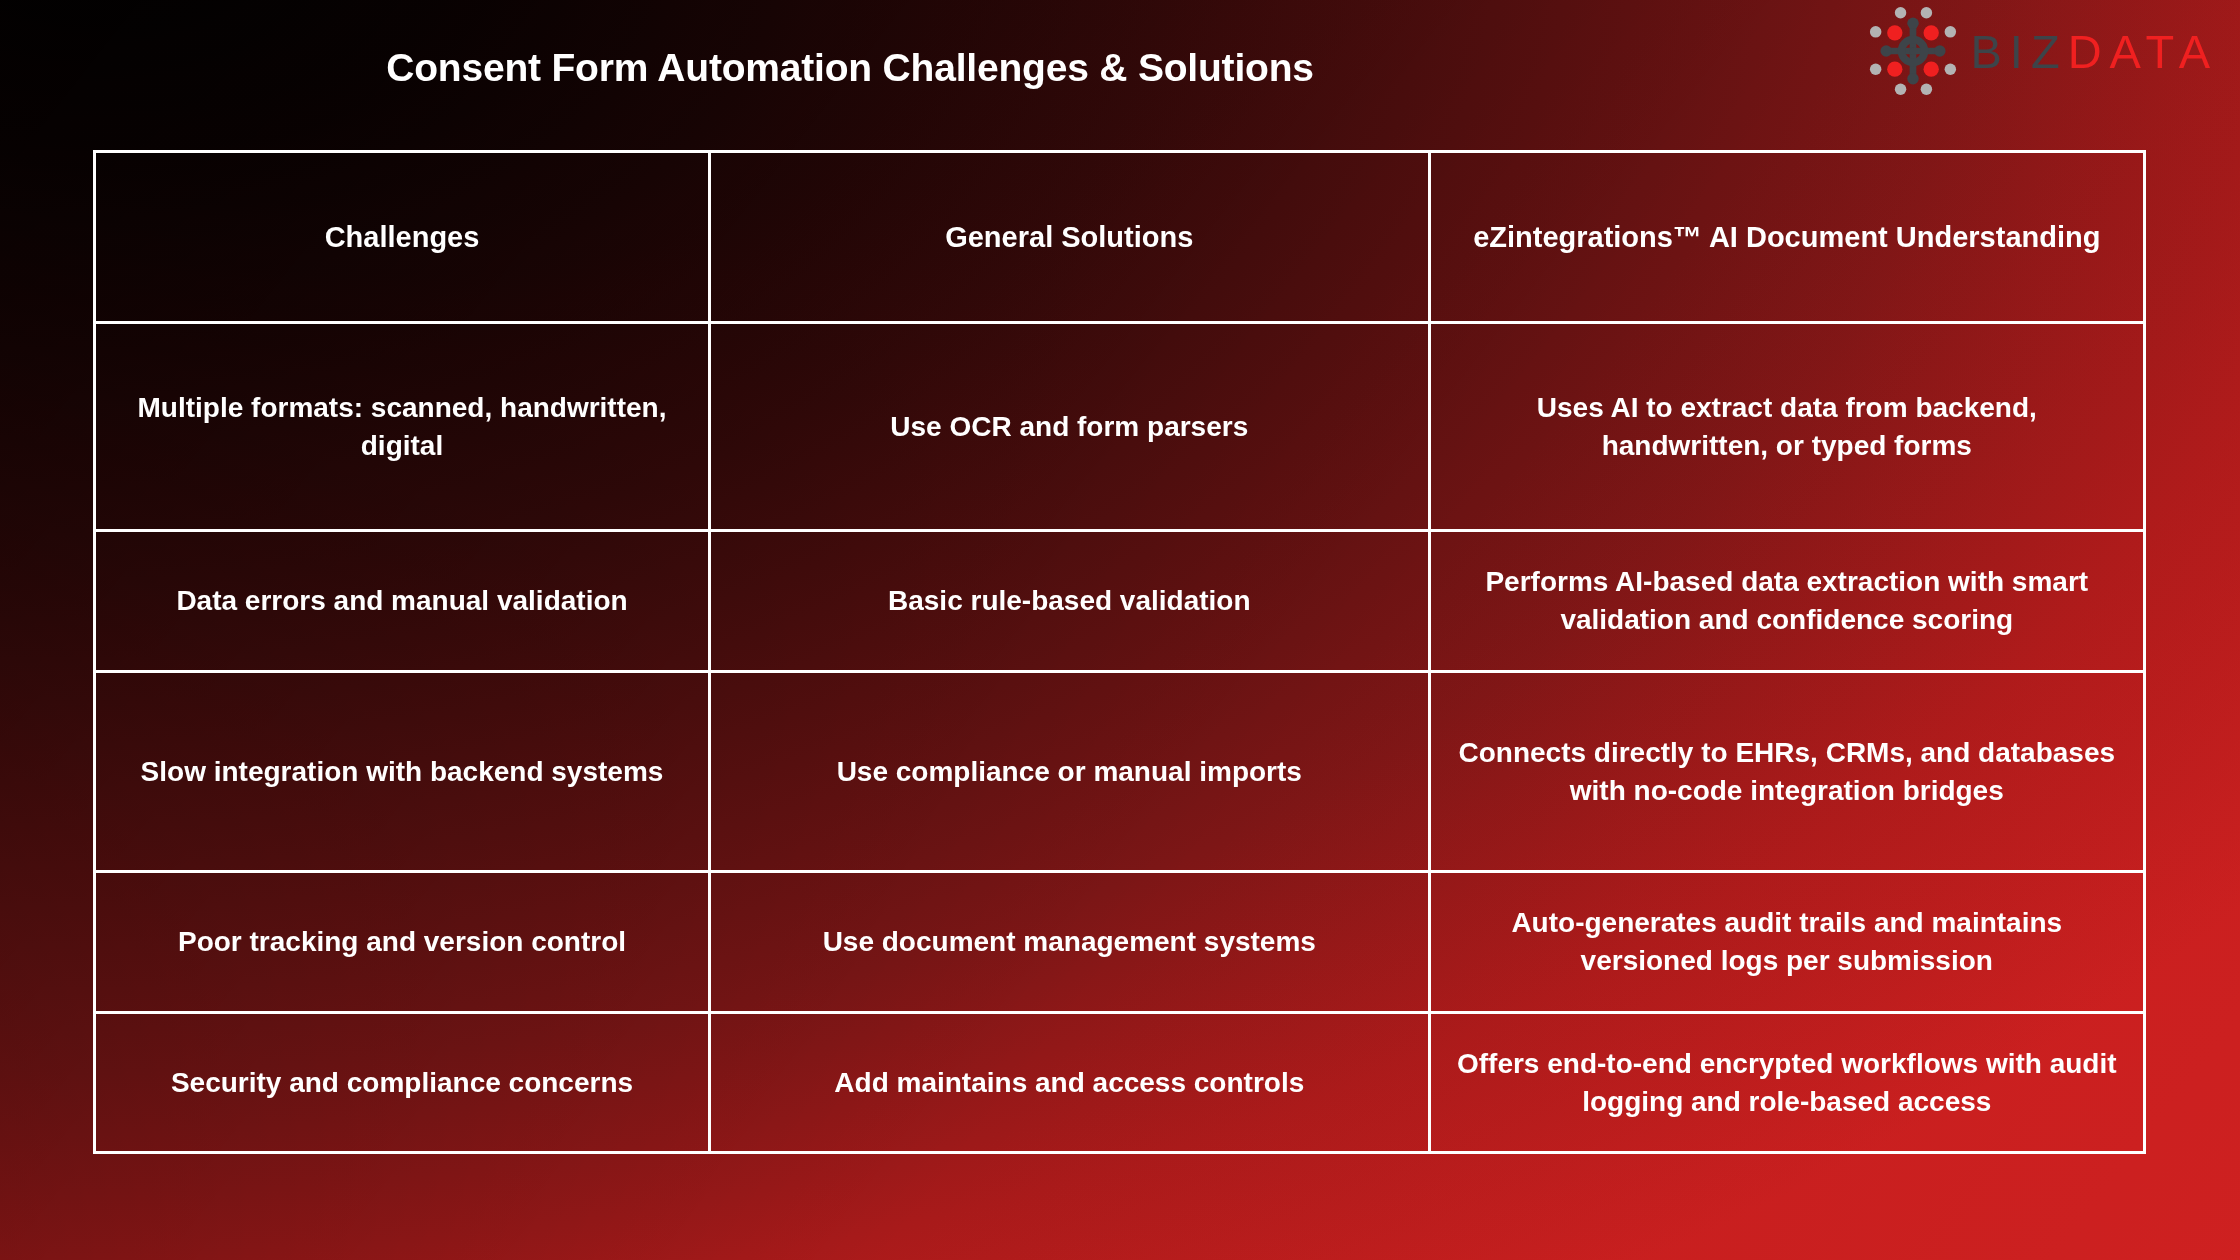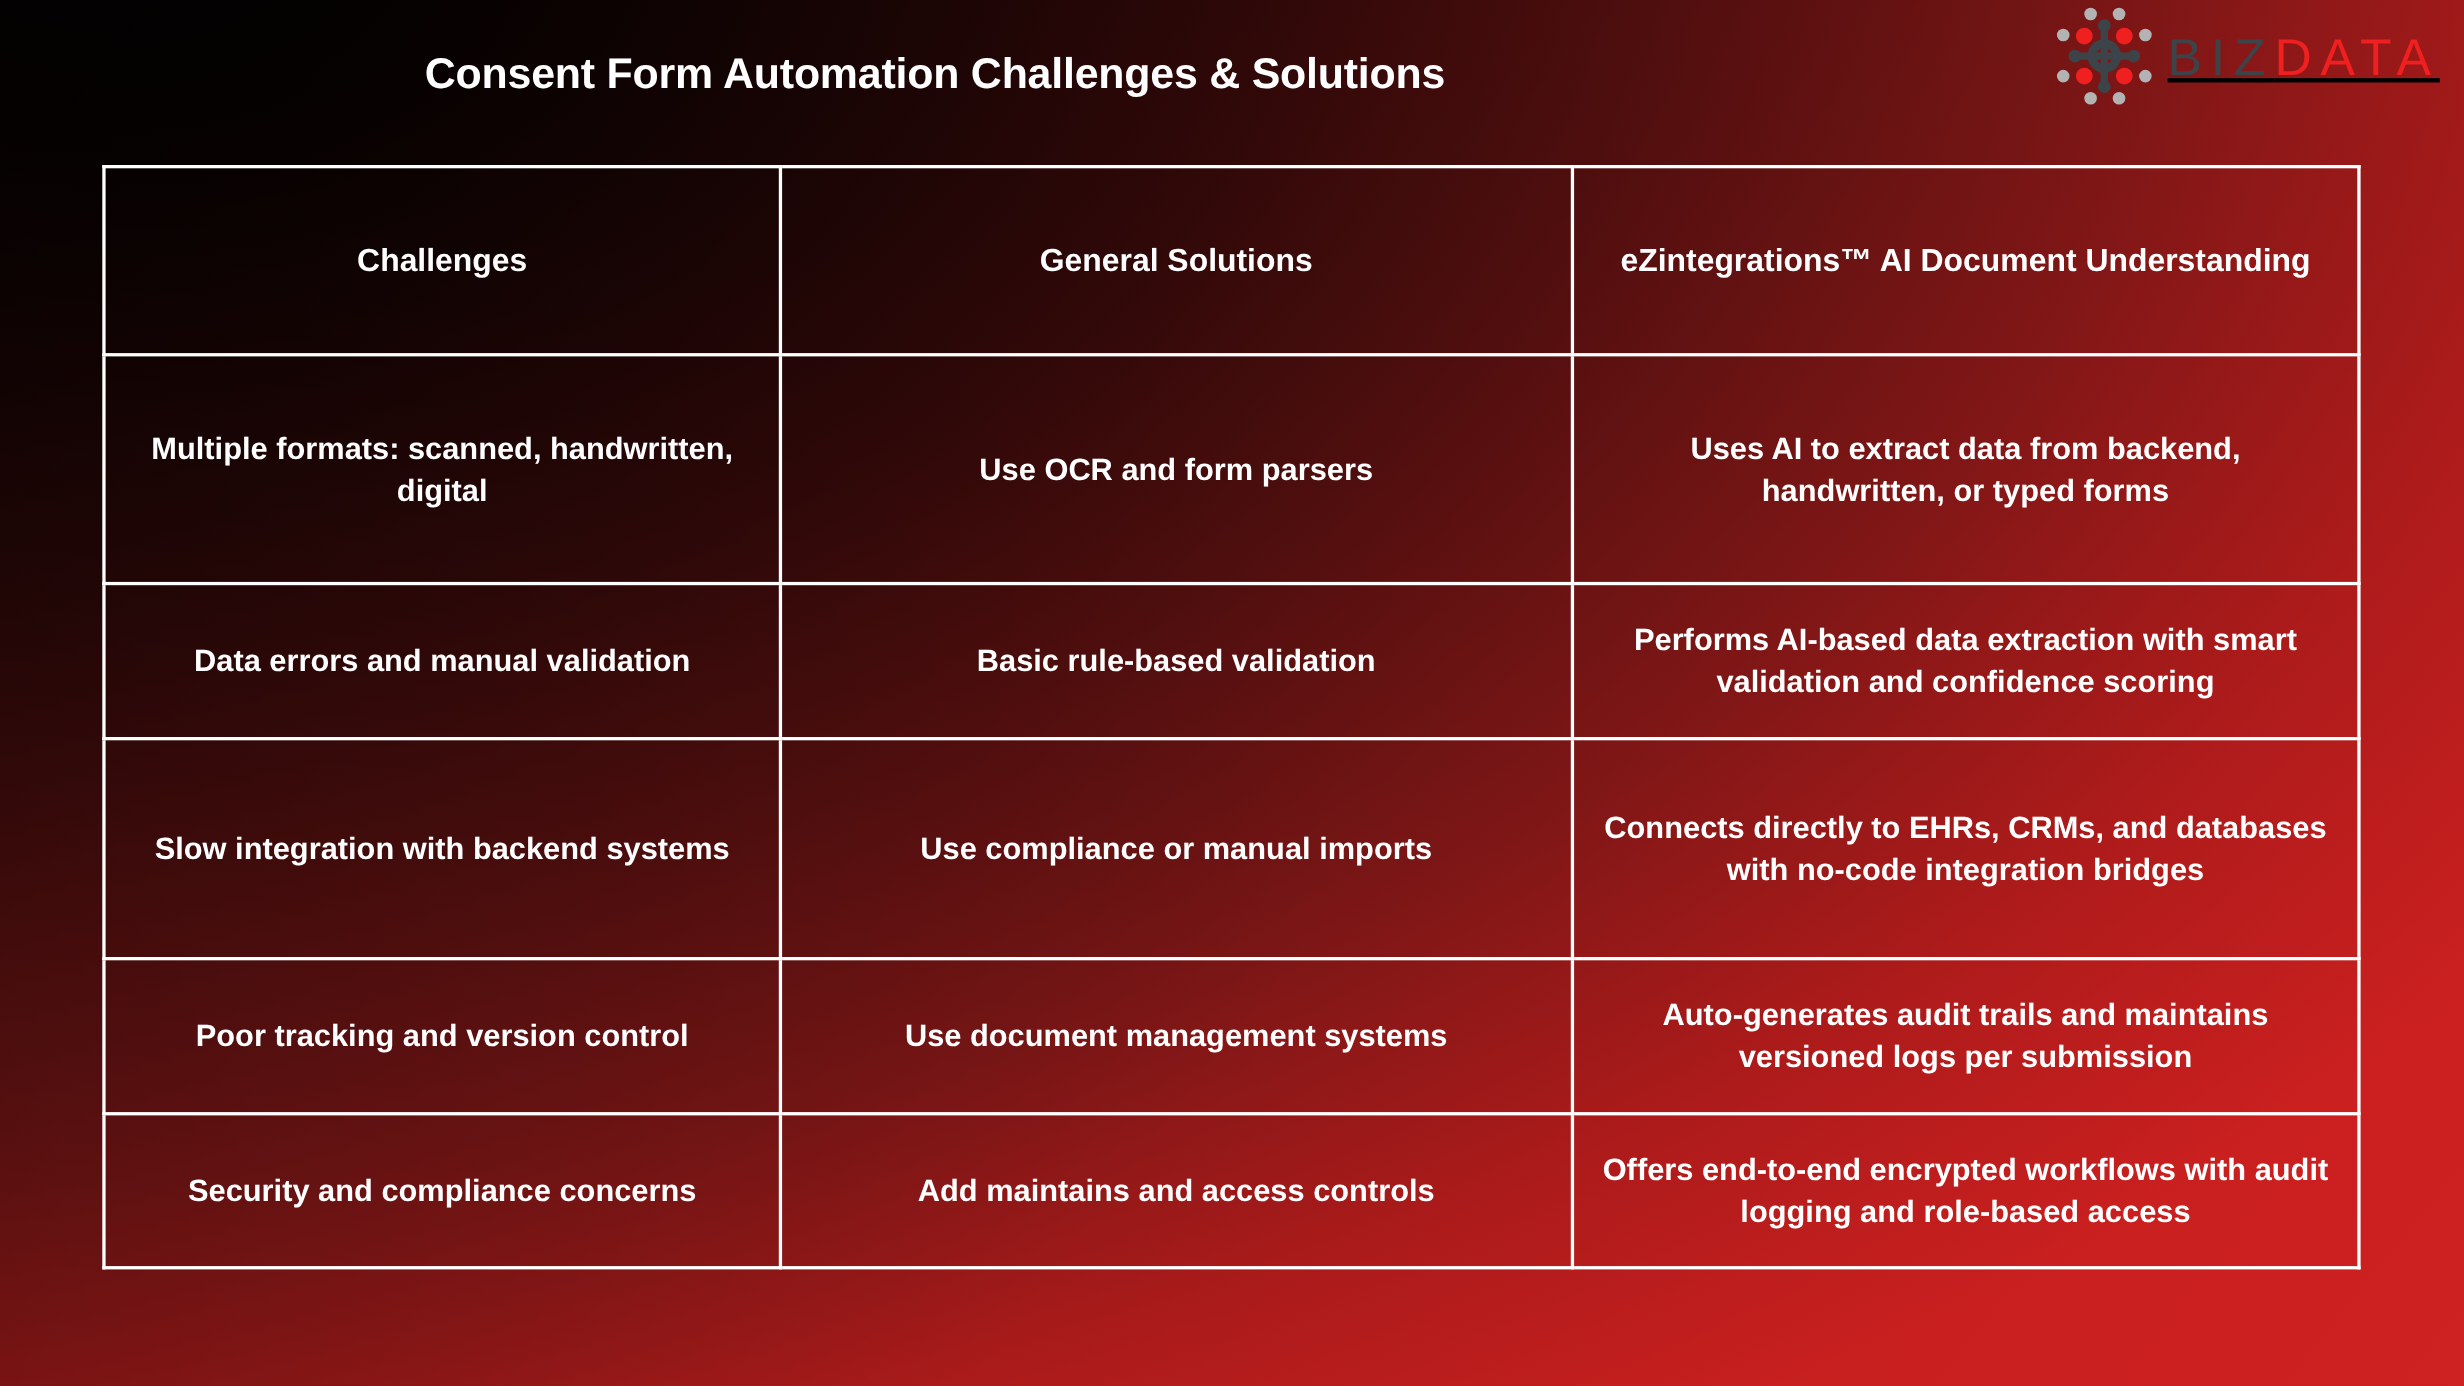--- a/index.html
+++ b/index.html
@@ -43,21 +43,20 @@
 
   
   .logo {
     position: absolute;
     right: 22px;
     top: 6px;
     display: flex;
     align-items: center;
     gap: 10px;
     z-index: 5;
-    text-decoration: underline;
   }
   .logo-mark { width: 96px; height: 90px; display: block; }
   .logo-word {
     font-size: 47px;
     letter-spacing: 8px;
     font-weight: 400;
     line-height: 1;
     white-space: nowrap;
   }
   .logo-biz  { color: #3d4449; }

